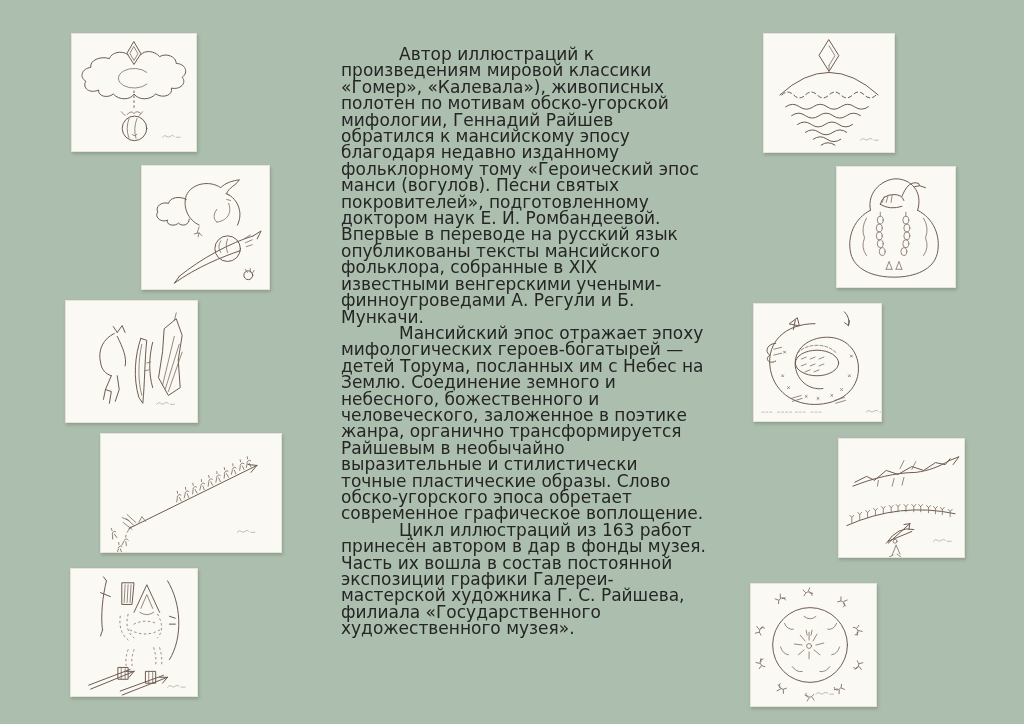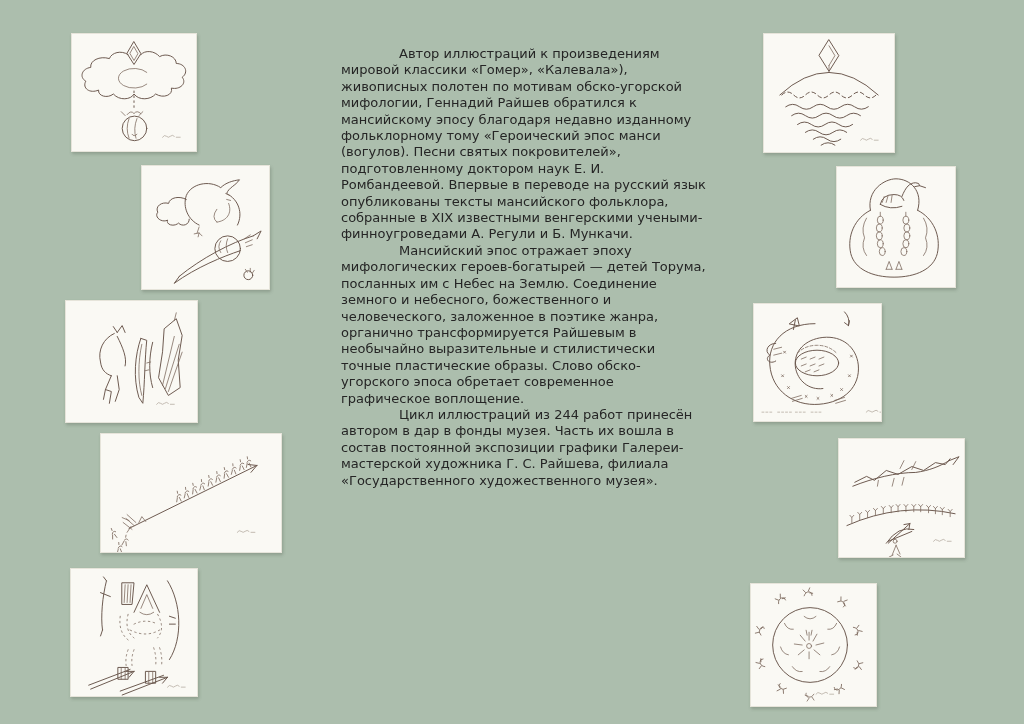--- a/index.html
+++ b/index.html
@@ -5,21 +5,21 @@
   html,body{margin:0;padding:0;}
   body{
     width:1024px;height:724px;
     background:#acbead;
     font-family:"DejaVu Sans","Liberation Sans",sans-serif;
     position:relative;overflow:hidden;
   }
   .board{position:absolute;inset:0;}
   .article{
     position:absolute;left:341px;top:46px;width:366px;
-    color:#252525;font-size:13px;line-height:16.4px;
+    color:#252525;font-size:17px;line-height:16.4px;
     text-align:left;
   }
   .article p{margin:0;text-indent:58px;}
   .card{
     position:absolute;margin:0;
     background:#faf9f4;
     border:1px solid #e6e4da;
     box-shadow:1px 2px 3px rgba(64,76,60,.28);
     box-sizing:border-box;
   }
@@ -39,21 +39,21 @@
     <path id="tick" class="ink-thin" d="M0,0 l0,-4.4 m0,-0.8 l-2,-2.2 m2,2.2 l2,-2.2"></path>
     <path id="critter" class="ink-thin" d="M0,0 q2,-4 6,-3 q3,1 2,4 m-6,-4 l-2,-3 m5,2 l2,-3 m-1,5 l3,1"></path>
   </defs>
 </svg>
 
 <div class="board">
 
   <section class="article">
     <p>Автор иллюстраций к произведениям мировой классики «Гомер», «Калевала»), живописных полотен по мотивам обско-угорской мифологии, Геннадий Райшев обратился к мансийскому эпосу благодаря недавно изданному фольклорному тому «Героический эпос манси (вогулов). Песни святых покровителей», подготовленному доктором наук Е. И. Ромбандеевой. Впервые в переводе на русский язык опубликованы тексты мансийского фольклора, собранные в XIX известными венгерскими учеными-финноугроведами А. Регули и Б. Мункачи.</p>
     <p>Мансийский эпос отражает эпоху мифологических героев-богатырей — детей Торума, посланных им с Небес на Землю. Соединение земного и небесного, божественного и человеческого, заложенное в поэтике жанра, органично трансформируется Райшевым в необычайно выразительные и стилистически точные пластические образы. Слово обско-угорского эпоса обретает современное графическое воплощение.</p>
-    <p>Цикл иллюстраций из 244 работ принесён автором в дар в фонды музея. Часть их вошла в состав постоянной экспозиции графики Галереи-мастерской художника Г. С. Райшева, филиала «Государственного художественного музея».</p>
+    <p>Цикл иллюстраций из 163 работ принесён автором в дар в фонды музея. Часть их вошла в состав постоянной экспозиции графики Галереи-мастерской художника Г. С. Райшева, филиала «Государственного художественного музея».</p>
   </section>
 
   <figure class="card" style="left:71px;top:33px;width:126px;height:119px">
     <svg viewBox="0 0 126 119">
       <path class="ink" d="M63,8 L70,20 L63,31 L56,20 Z"></path>
       <path class="ink-thin" d="M63,13 L67,20 L63,27 L59,20 Z"></path>
       <path class="ink" d="M57,21 C50,16 40,19 38,25 C28,22 18,27 19,34 C10,35 7,44 14,48 C10,55 18,61 27,57 C26,63 36,66 42,61 C48,68 60,67 63,61 C68,68 80,67 85,61 C93,66 103,62 101,55 C110,57 117,50 112,44 C119,39 115,30 106,30 C106,23 96,19 89,23 C84,17 74,16 70,21"></path>
       <path class="ink-thin" d="M76,39 A16,10 0 1 0 76,51"></path>
       <path class="ink dots" d="M63,58 L63,78"></path>
       <path class="ink-thin" d="M56,82 q4,-5 7,-1 q3,-4 7,0 m-16,2 l-4,-4 m18,4 l4,-4"></path>

